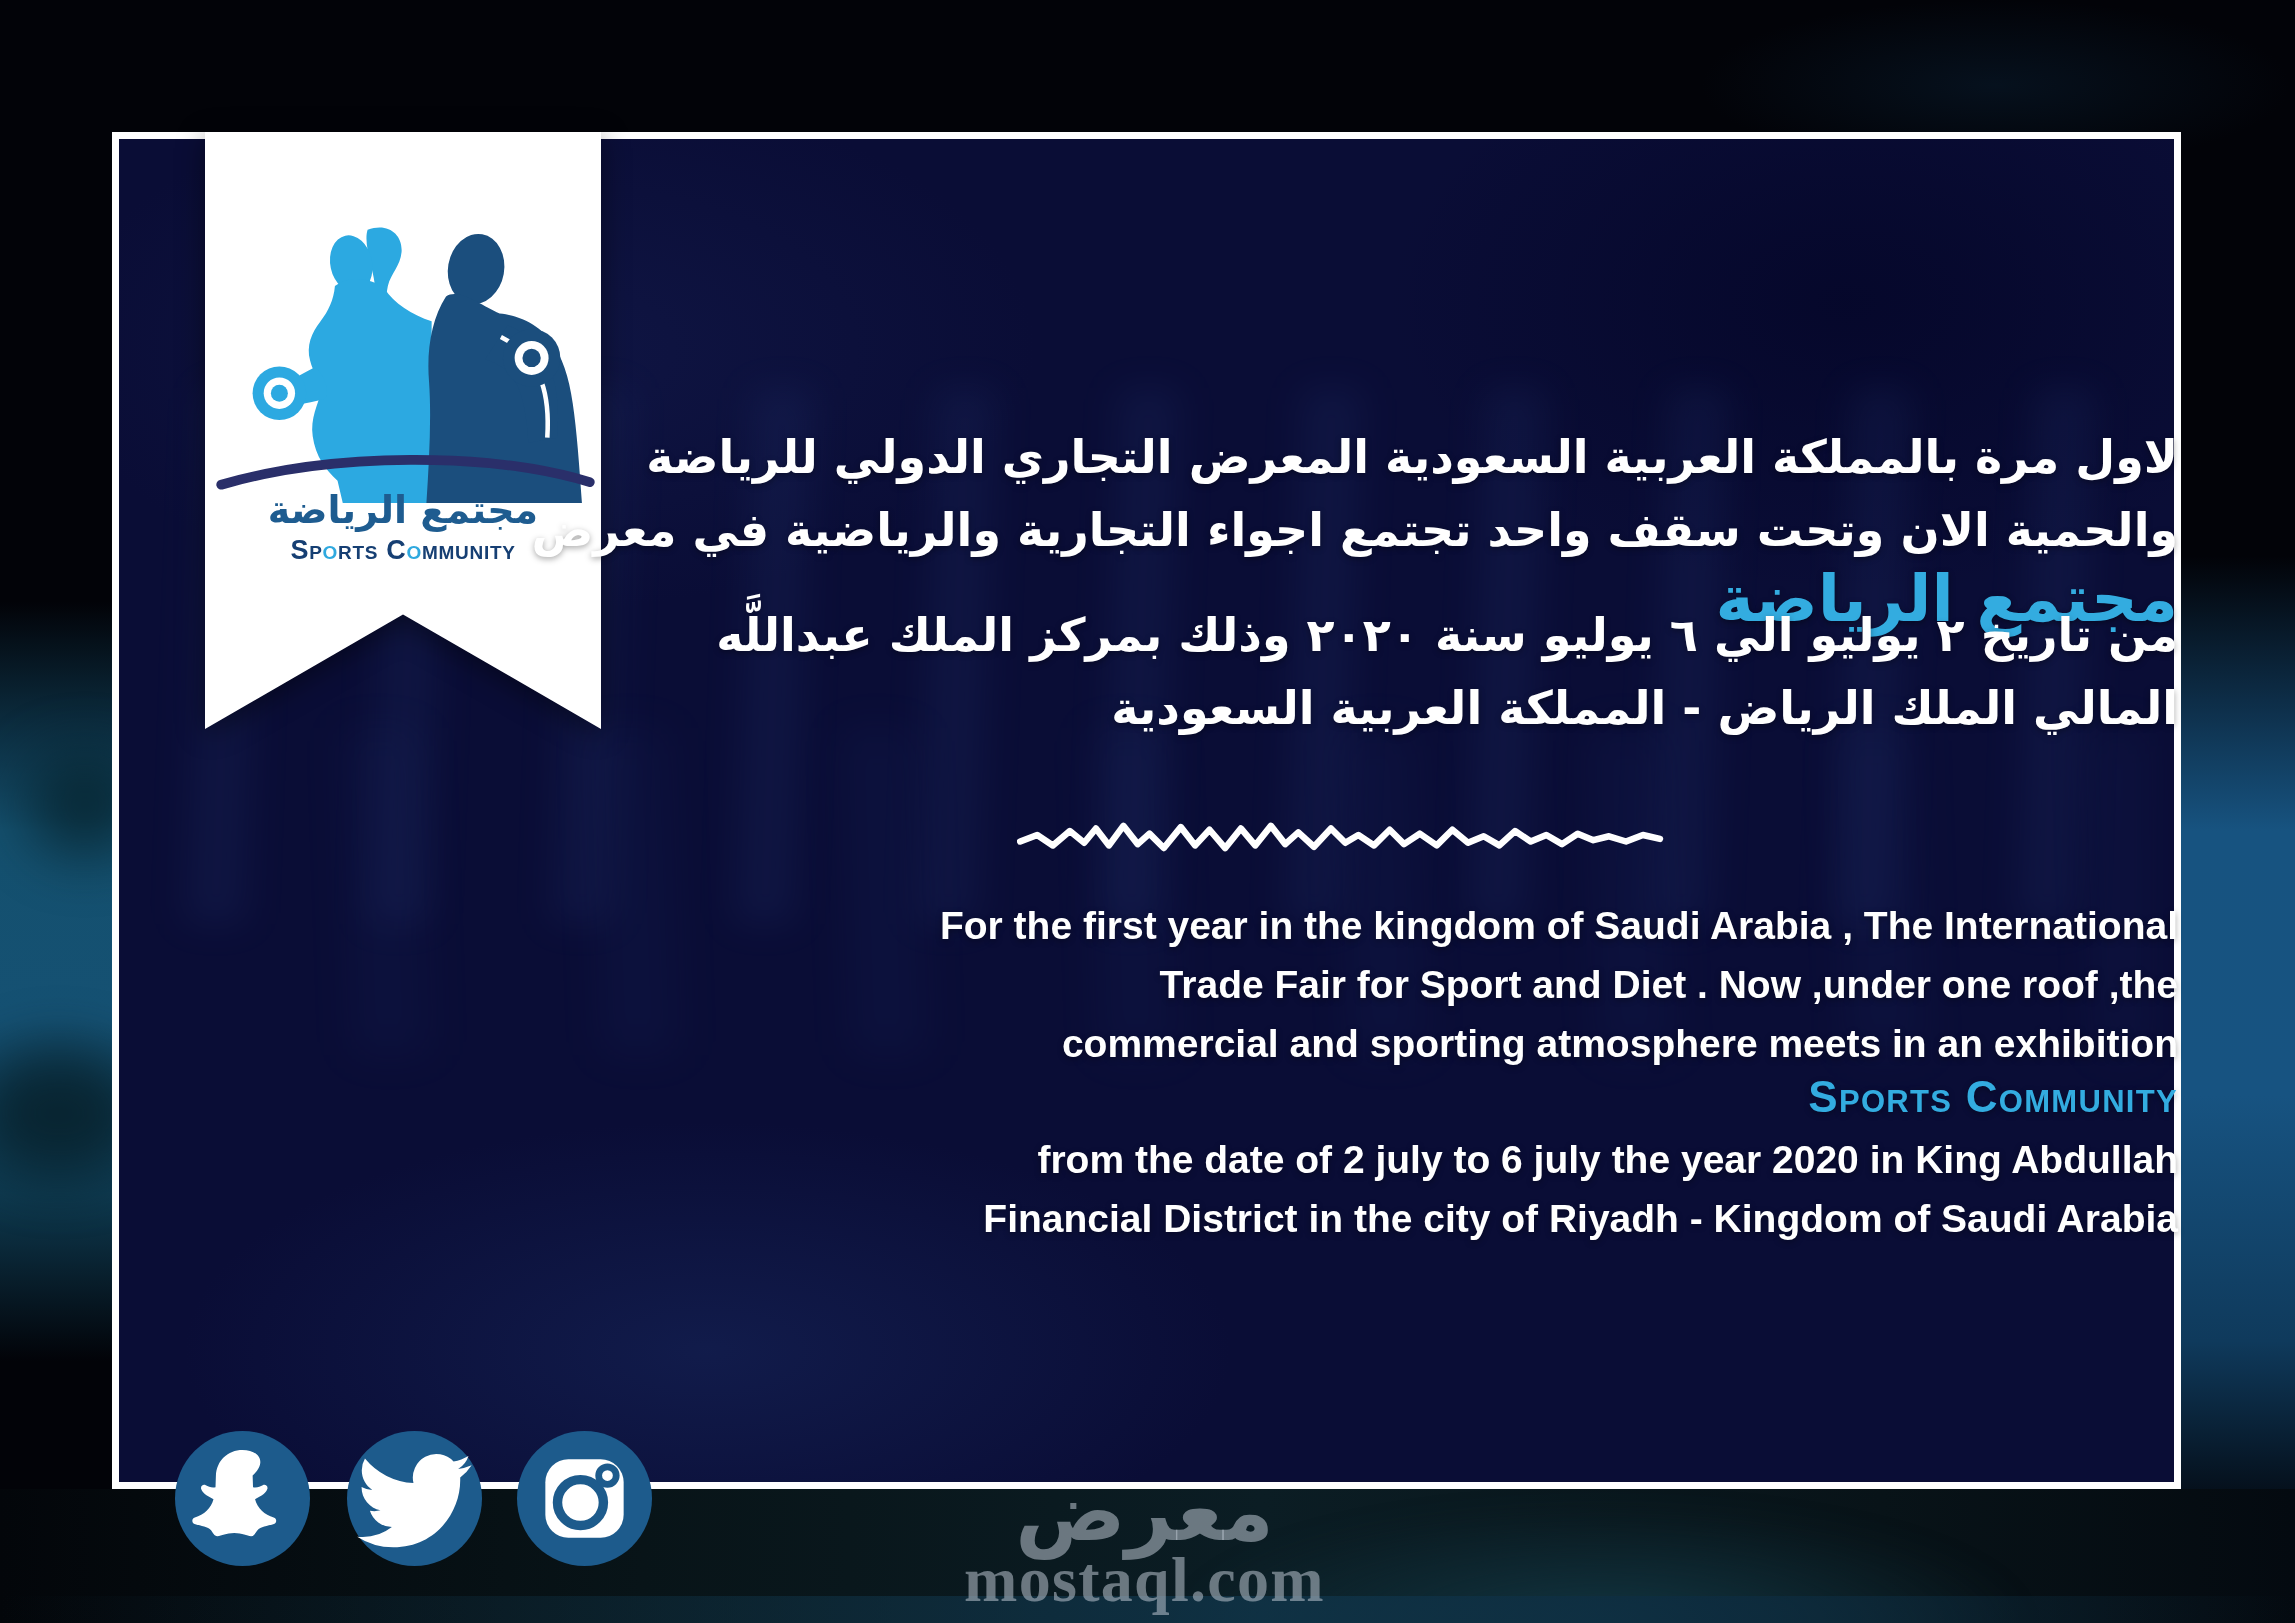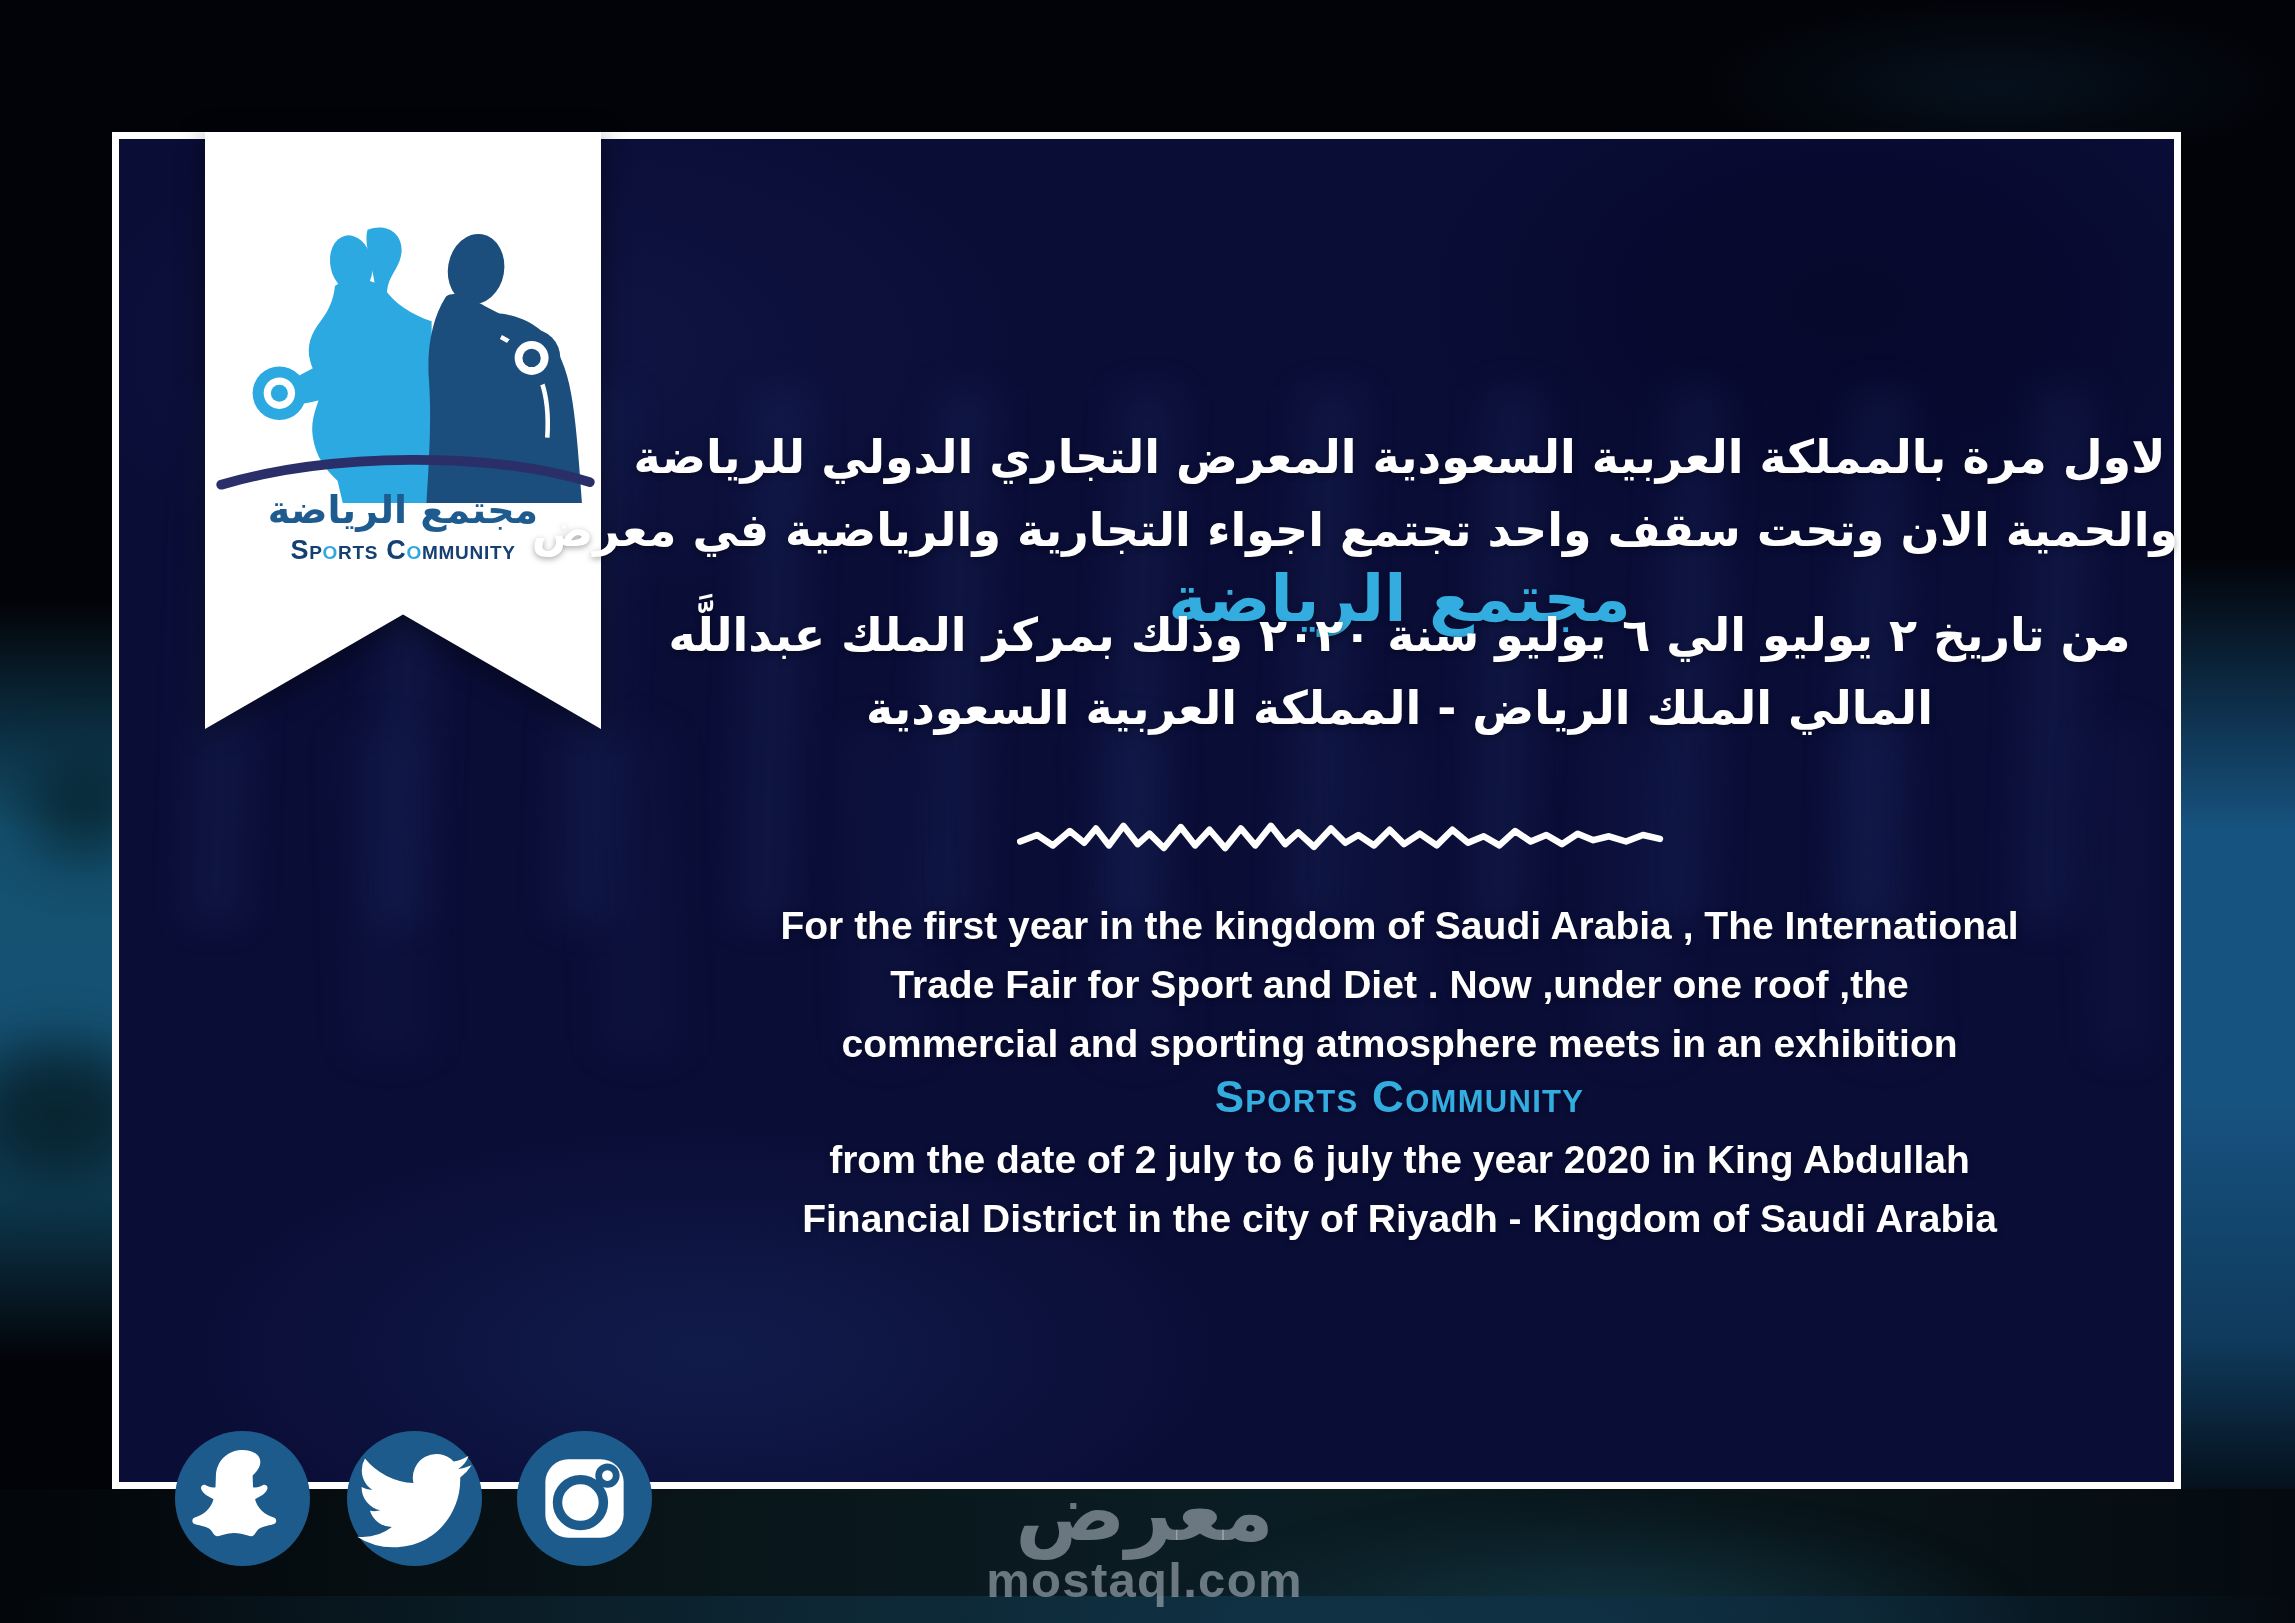--- a/index.html
+++ b/index.html
@@ -41,42 +41,42 @@
   .ribbon{position:absolute;left:0;top:0;width:100%;height:100%;background:#ffffff;
     clip-path:polygon(0 0,100% 0,100% 100%,50% 80.8%,0 100%);}
   .logo-svg{position:absolute;left:11px;top:90px;}
   .logo-ar{position:absolute;left:0;top:358px;width:100%;text-align:center;direction:rtl;
     font-family:"DejaVu Sans",sans-serif;font-weight:bold;font-size:38px;line-height:41px;color:#1e5c90;}
   .logo-en{position:absolute;left:0;top:403px;width:100%;text-align:center;
     font-variant:small-caps;font-weight:bold;font-size:27px;letter-spacing:0.7px;color:#163f73;white-space:nowrap;}
   .logo-en .o{color:#2fa9df;}
 
   
-  .txt{left:621px;width:1557px;text-align:center;color:#ffffff;text-shadow:0 2px 6.5px rgba(0,0,0,.35);}
+  .txt{left:621px;width:1557px;text-align:right;color:#ffffff;text-shadow:0 2px 6.5px rgba(0,0,0,.35);}
   .ar{direction:rtl;font-family:"DejaVu Sans",sans-serif;font-weight:bold;}
   .ar-intro{top:421px;font-size:46px;line-height:73px;}
   .ar-title{top:556px;font-size:65px;line-height:85px;color:#33ace0;text-shadow:0 2px 6.5px rgba(0,0,0,.4);}
   .ar-details{top:599px;font-size:46px;line-height:73px;}
   .en{font-family:"Liberation Sans",sans-serif;font-weight:bold;}
   .en-intro{top:896px;font-size:39px;line-height:59px;}
   .en-title{top:1073px;font-size:44px;line-height:48px;color:#33ace0;font-variant:small-caps;letter-spacing:1.3px;}
   .en-details{top:1130px;font-size:39px;line-height:59px;}
   .line{white-space:nowrap;}
 
   .squiggle{left:1017px;top:818px;}
 
   
   .social{left:175px;top:1431px;width:478px;height:135px;}
   .chip{position:absolute;top:0;width:135px;height:135px;border-radius:50%;background:#1d5b8c;cursor:pointer;}
   .chip svg{position:absolute;left:0;top:0;}
 
   
   .watermark{left:883px;top:1469px;width:523px;text-align:center;color:rgba(188,196,208,.55);}
   .wm-ar{direction:rtl;font-family:"DejaVu Sans",sans-serif;font-weight:800;font-size:82px;line-height:85px;}
-  .wm-en{font-family:Liberation Sans, sans-serif;font-weight:bold;font-size:49px;line-height:52px;letter-spacing:1.3px;}
+  .wm-en{font-family:Liberation Serif, serif;font-weight:bold;font-size:64px;line-height:52px;letter-spacing:1.3px;}
 </style>
 </head>
 <body>
 
 <div class="stage">
 
   <div class="abs bg-left-band"></div>
   <div class="abs bg-left-dark1"></div>
   <div class="abs bg-left-dark2"></div>
   <div class="abs bg-right-band"></div>

